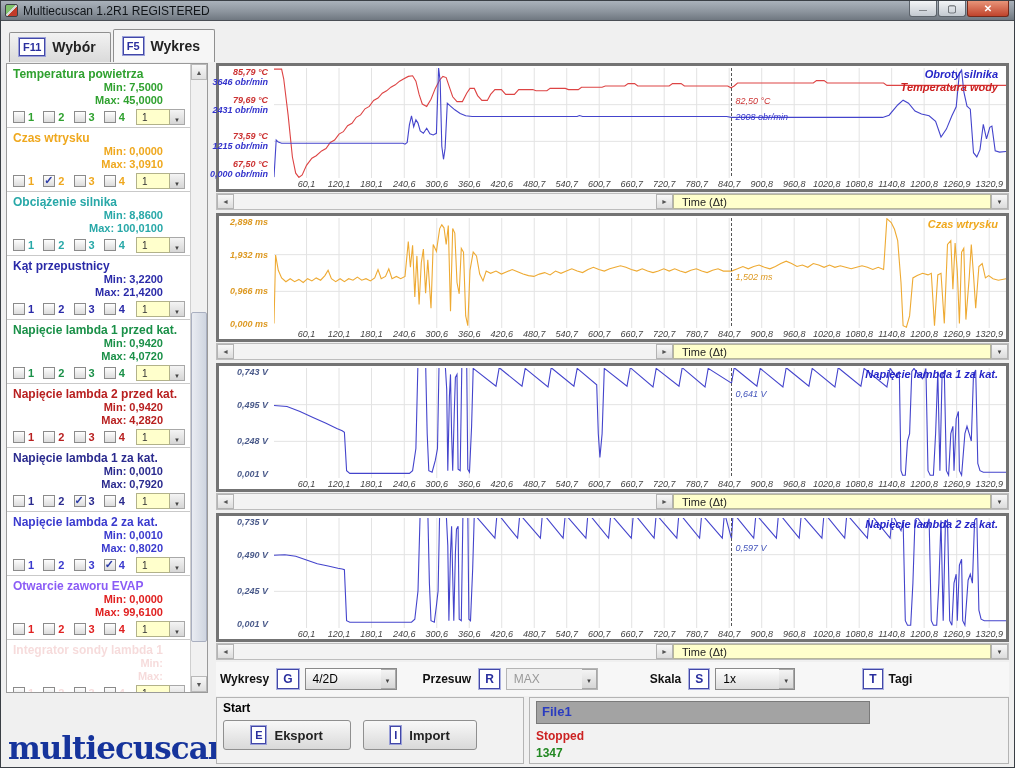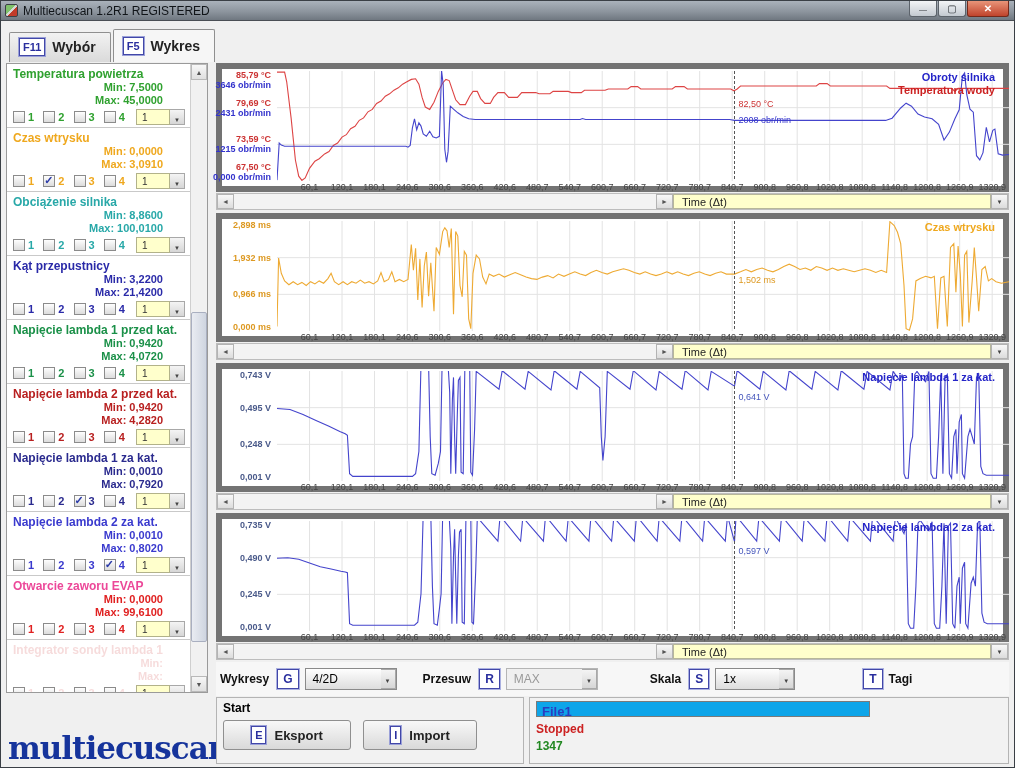--- a/index.html
+++ b/index.html
@@ -53,21 +53,21 @@
     border:1px solid #b9b9b9;display:flex;align-items:center;justify-content:center;font-size:7px;color:#555;}
   [data-name="scroll-up-icon"]::before{content:"▲";}
   [data-name="scroll-down-icon"]::before{content:"▼";}
   .sthumb{position:absolute;left:0;width:16px;top:248px;height:330px;border:1px solid #a9afc0;
     background:linear-gradient(90deg,#e9ecf2,#cfd5e0);border-radius:2px;}
   .logo{position:absolute;left:7px;top:729px;width:205px;font-family:"DejaVu Serif",serif;font-weight:bold;
     font-size:31px;color:#16349c;letter-spacing:-1px;}
   
   .charts{position:absolute;left:215px;top:62px;width:793px;height:599px;}
   .panel{height:147px;margin-bottom:3px;display:flex;flex-direction:column;}
-  .plotbox{flex:1;position:relative;background:#fff;border:6px solid #737373;}
+  .plotbox{flex:1;position:relative;background:#fff;border:3px solid #737373;font-style:italic;}
   .svgplot{position:absolute;left:55px;top:2px;}
   .ylabels{position:absolute;left:0;top:2px;width:53px;height:110px;}
   .ylrow{position:absolute;right:4px;text-align:right;font-size:9px;font-weight:bold;line-height:10px;white-space:nowrap;}
   .xticks{position:absolute;left:55px;top:112px;height:14px;width:732px;font-size:9px;color:#444;}
   .xtick{position:absolute;width:40px;text-align:center;top:1px;}
   .legend{position:absolute;top:2px;right:8px;text-align:right;font-size:11px;font-weight:bold;line-height:13px;}
   .scrollrow{height:17px;margin-top:1px;display:flex;background:#ececec;border:1px solid #bdbdbd;}
   .scbtn{width:17px;height:15px;border:1px solid #b3b3b3;background:linear-gradient(180deg,#f8f8f8,#dcdcdc);
     display:flex;align-items:center;justify-content:center;font-size:7px;color:#555;flex:none;}
   [data-name="scroll-left-icon"]::before{content:"◄";}
@@ -93,21 +93,21 @@
   .fg-right{flex:1;padding:3px 6px;}
   .plikrow{display:flex;align-items:center;}
   .plabel{font-size:12px;font-weight:bold;width:84px;}
   .combo{width:205px;height:21px;border:1px solid #8a8a8a;background:linear-gradient(180deg,#fefefe,#dedede);
     font-size:12px;font-weight:bold;display:flex;align-items:center;padding-left:6px;}
   .combo .cv{flex:1;white-space:nowrap;overflow:hidden;}
   .btnrow{display:flex;margin-top:5px;}
   .btn{height:30px;border:1px solid #8f8f8f;border-radius:3px;background:linear-gradient(180deg,#f8f8f8,#d9d9d9);
     display:flex;align-items:center;justify-content:center;font-size:13px;font-weight:bold;color:#222;}
   .btn .kbadge{margin-right:8px;}
-  .fileinput{width:334px;height:16px;background:#0ea5e9;border:1px solid #7a7a7a;font-size:13px;font-weight:bold;
+  .fileinput{width:334px;height:23px;background:#a3a3a3;border:1px solid #7a7a7a;font-size:13px;font-weight:bold;
     color:#2a3cc0;padding:2px 0 0 5px;}
   .statustxt{font-size:12px;font-weight:bold;margin-top:5px;}
   .countertxt{font-size:12px;font-weight:bold;margin-top:3px;}
   .startbtn{position:absolute;right:8px;bottom:5px;width:136px;height:32px;color:#8d8d8d;}
   .startbtn .kbadge{border-color:#9a9ab8;outline-color:#d0d0e4;color:#777;background:#ececec;}
 </style>
 </head>
 <body>
 
 <div class="win" data-name="app-window">
@@ -375,21 +375,21 @@
             <span class="scombo" data-name="scale-select">
               <span class="val" data-name="scale-select-value">1</span>
               <span class="darr" data-name="scale-select-arrow">
                 <i data-name="chevron-down-icon"></i>
               </span>
             </span>
           </div>
   </div>
 
   <div class="sitem" data-name="parameter-item">
-    <div class="sititle" data-name="parameter-title" style="color: #ec4899;">Otwarcie zaworu EVAP</div>
+    <div class="sititle" data-name="parameter-title" style="color: #8b5cf6;">Otwarcie zaworu EVAP</div>
     <div class="siminmax" data-name="parameter-min" style="color: rgb(224, 32, 32);">Min: 0,0000</div>
     <div class="siminmax" data-name="parameter-max" style="color: rgb(224, 32, 32);">Max: 99,6100</div>
     <div class="sirow" data-name="parameter-check-row">
             <span class="cbwrap" data-name="channel-checkbox-group">
               <span class="cb" data-name="channel-checkbox-1"></span>
               <span class="cbnum" data-name="channel-number-label" style="color: rgb(224, 32, 32);">1</span>
             </span>
             <span class="cbwrap" data-name="channel-checkbox-group">
               <span class="cb" data-name="channel-checkbox-2"></span>
               <span class="cbnum" data-name="channel-number-label" style="color: rgb(224, 32, 32);">2</span>

